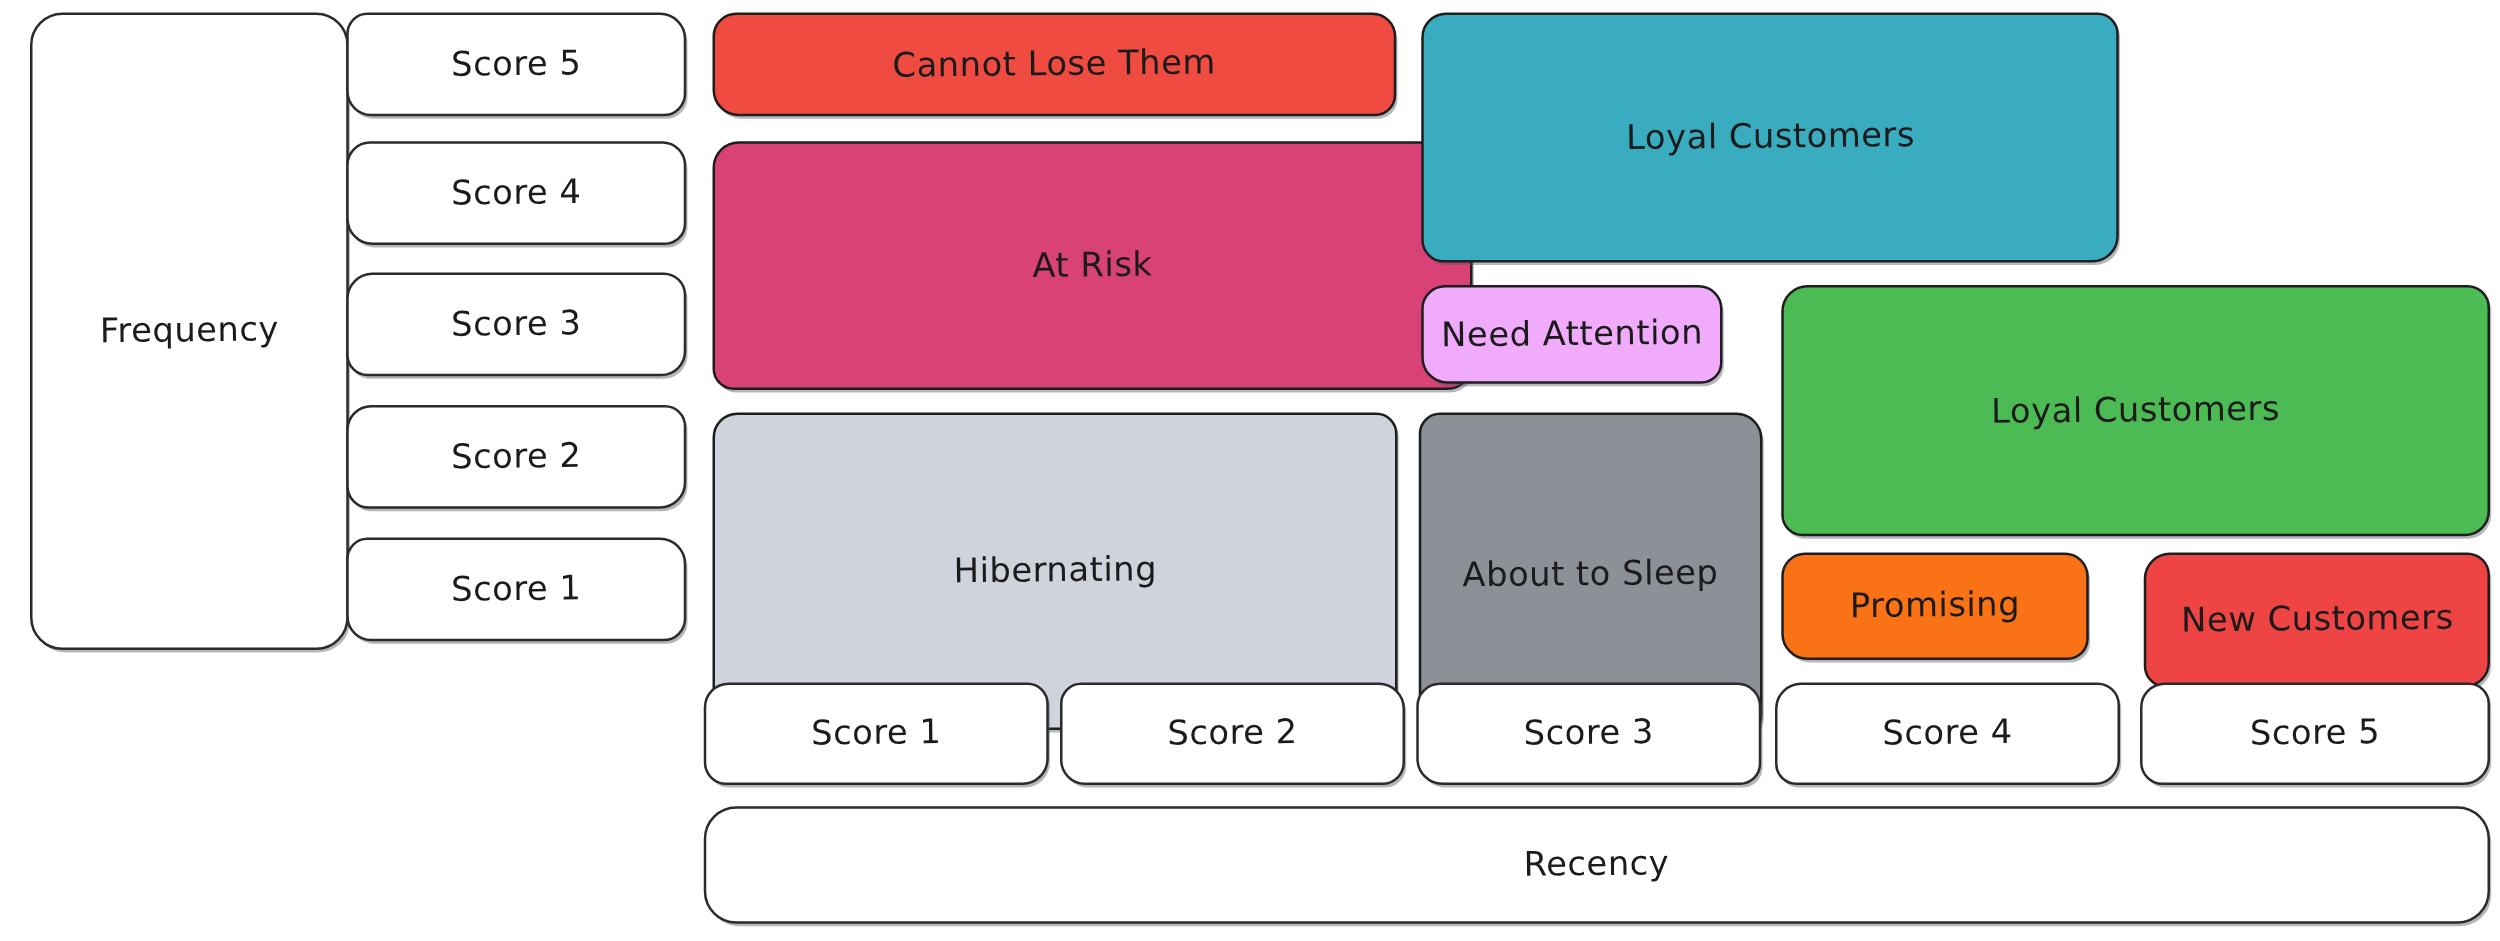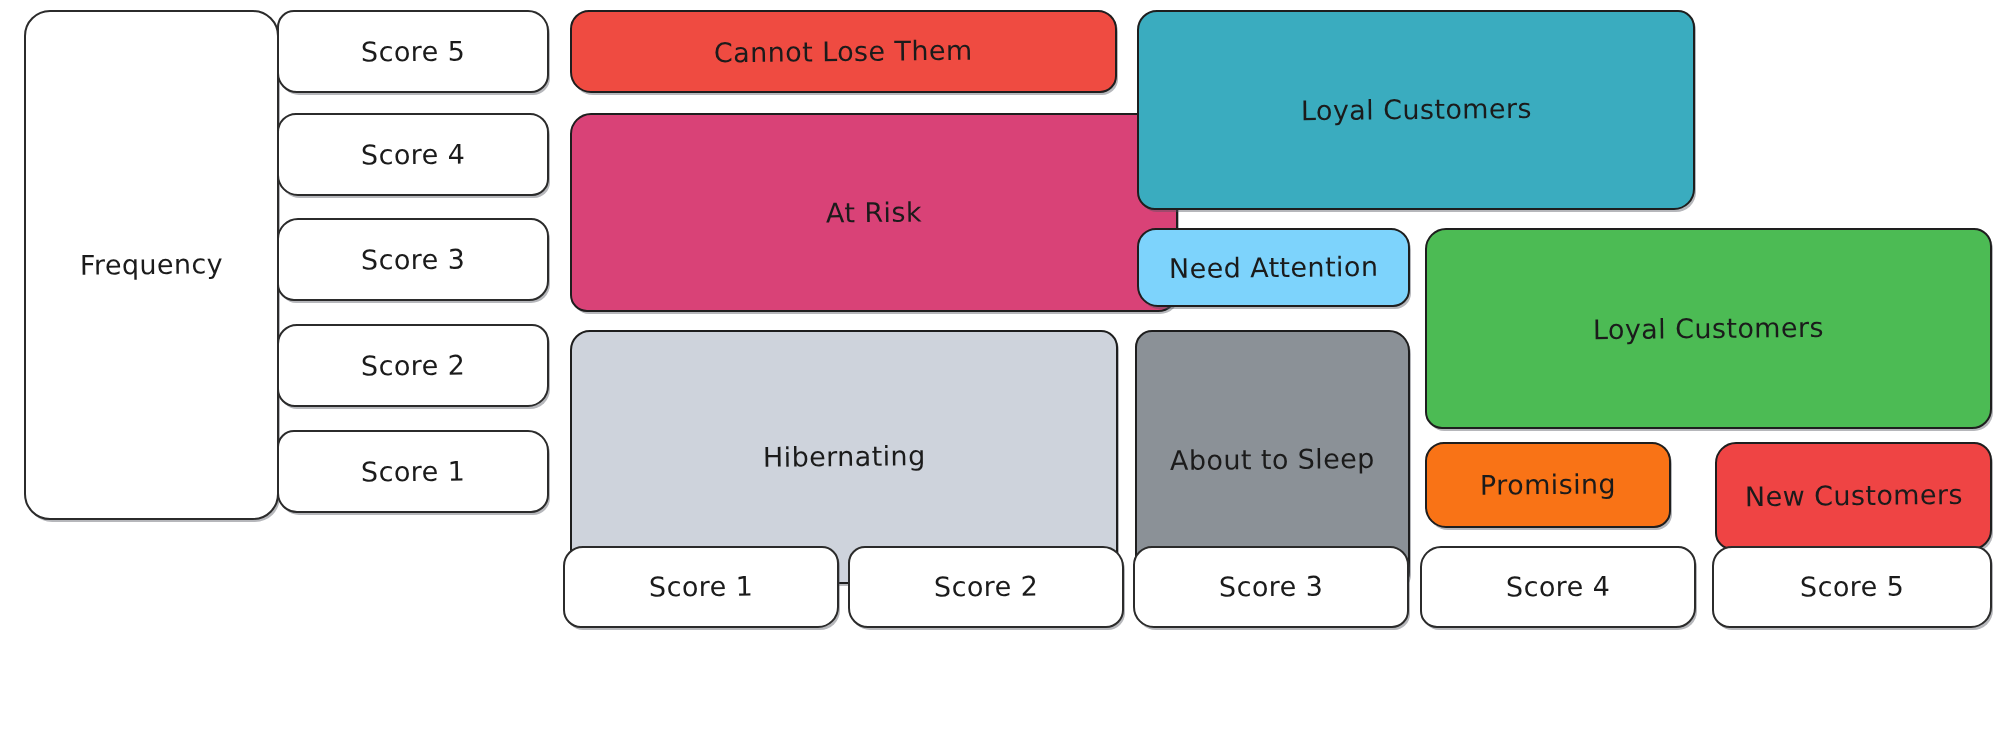--- a/index.html
+++ b/index.html
@@ -87,21 +87,21 @@
 
   <div class="box seg-box tilt-d" style="left:570px; top:113px; width:608px; height:199px; background:#d94277;">
     <span class="lbl">At Risk</span>
   </div>
 
   <div class="box seg-box tilt-a" style="left:1137px; top:10px; width:558px; height:200px; background:#3aacbf;">
     <span class="lbl">Loyal Customers</span>
   </div>
 
 
-  <div class="box seg-box tilt-c" style="left:1137px; top:228px; width:273px; height:79px; background:#7dd3fc;">
+  <div class="box seg-box tilt-c" style="left:1137px; top:228px; width:241px; height:79px; background:#f0abfc;">
     <span class="lbl">Need Attention</span>
   </div>
 
   <div class="box seg-box tilt-d" style="left:1425px; top:228px; width:567px; height:201px; background:#4cbb54;">
     <span class="lbl">Loyal Customers</span>
   </div>
 
   <div class="box seg-box tilt-a" style="left:570px; top:330px; width:548px; height:254px; background:#ced3dc;">
     <span class="lbl">Hibernating</span>
   </div>
@@ -127,14 +127,17 @@
   <div class="box axis-box tilt-c" style="left:1133px; top:546px; width:276px; height:82px;">
     <span class="lbl">Score 3</span>
   </div>
   <div class="box axis-box tilt-d" style="left:1420px; top:546px; width:276px; height:82px;">
     <span class="lbl">Score 4</span>
   </div>
   <div class="box axis-box tilt-a" style="left:1712px; top:546px; width:280px; height:82px;">
     <span class="lbl">Score 5</span>
   </div>
 
+  <div class="box axis-box tilt-b" style="left:563px; top:645px; width:1429px; height:94px; border-radius:26px;">
+    <span class="lbl">Recency</span>
+  </div>
 
 </div>
 
 </body></html>

